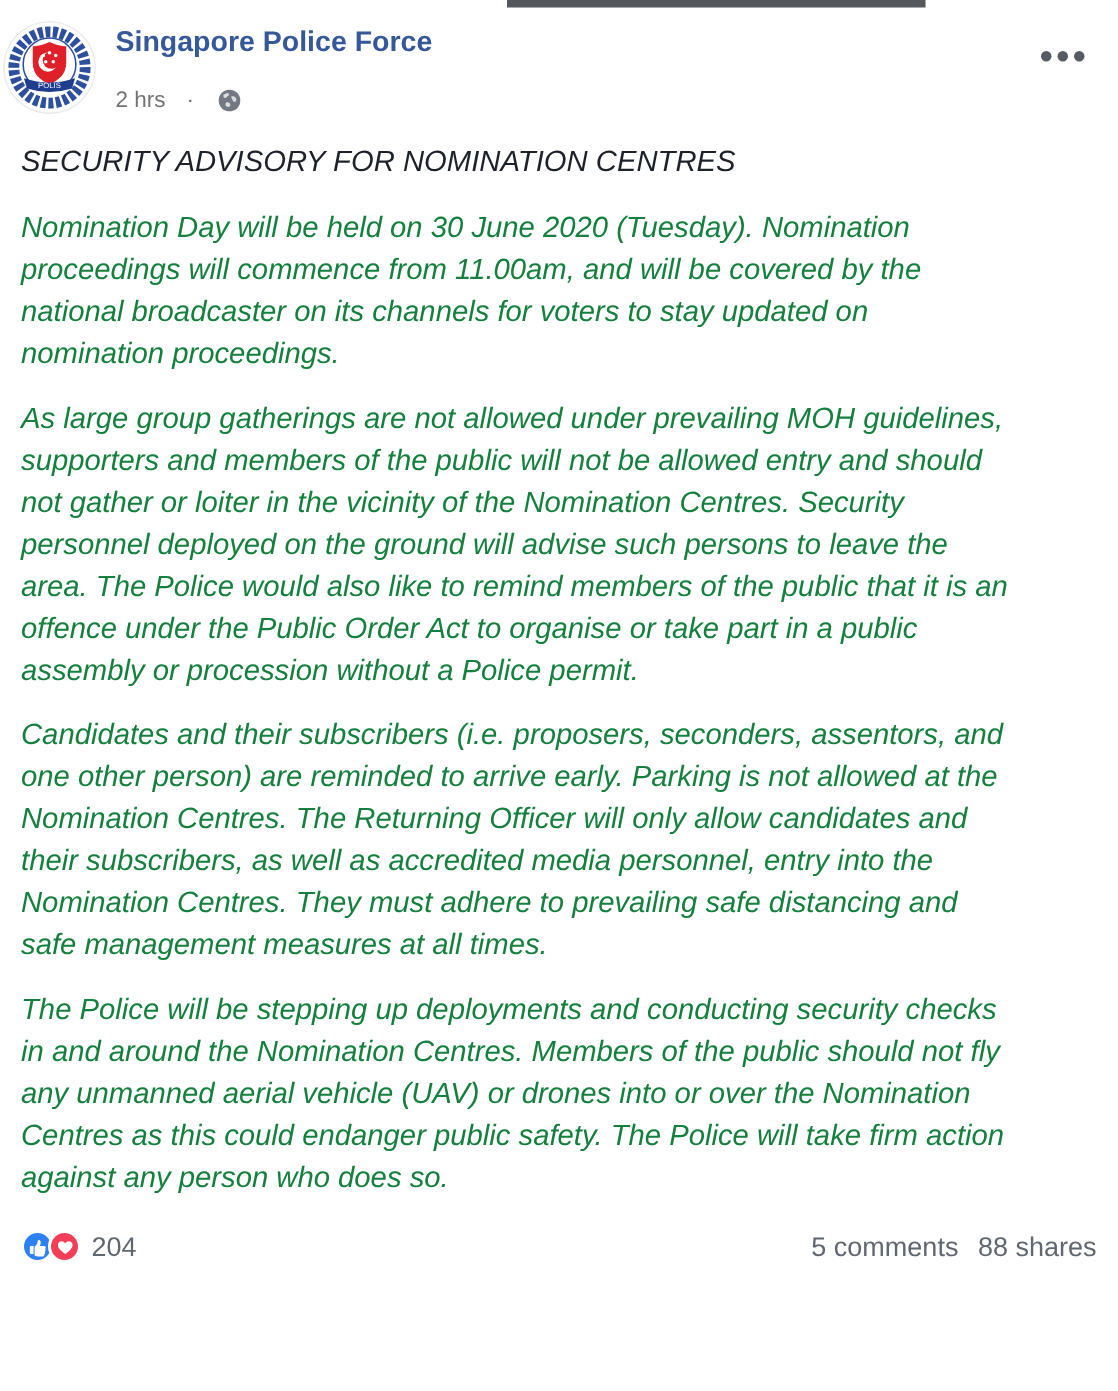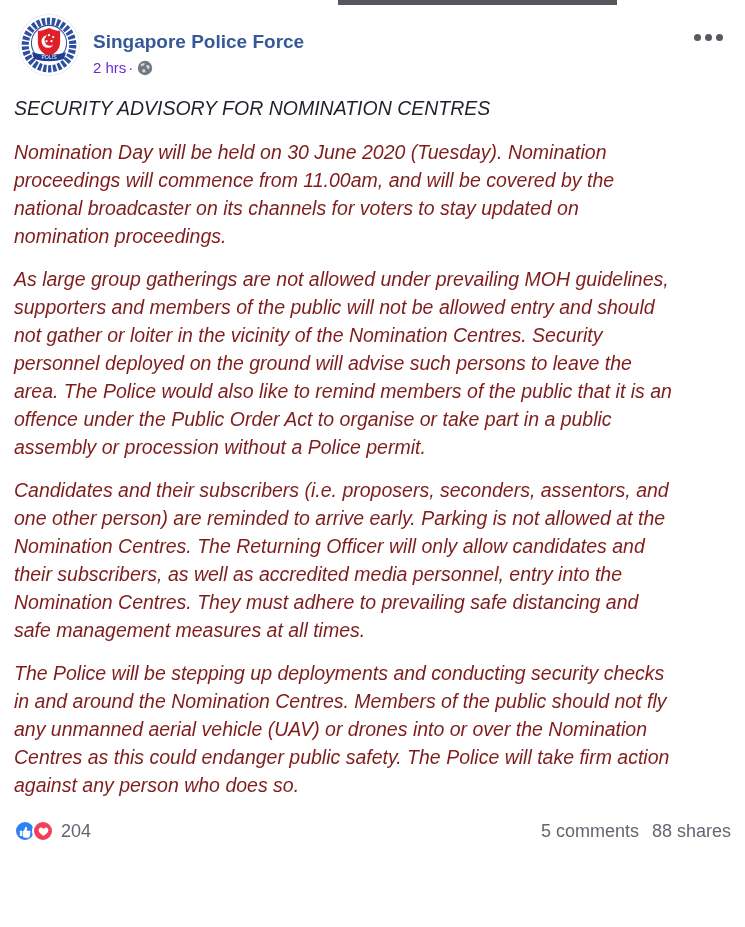--- a/index.html
+++ b/index.html
@@ -16,47 +16,47 @@
     position: absolute;
     left: 338px; top: 0;
     width: 279px; height: 5px;
     background: #54575c;
   }
   .post { padding: 12px 0 0 0; }
 
   
   .header {
     display: flex;
-    align-items: flex-end;
-    padding: 2px 14px 0 18px;
+    align-items: flex-start;
+    padding: 2px 14px 0 2px;
     position: relative;
   }
   .avatar {
     width: 62px; height: 62px;
     border-radius: 50%;
     flex: 0 0 62px;
     cursor: pointer;
     display: block;
   }
   .header-text { margin-left: 13px; padding-top: 4px; }
   .page-name {
     font-size: 19px;
     font-weight: bold;
     color: #365899;
     text-decoration: none;
     display: inline-block;
     cursor: pointer;
   }
   .meta-line {
-    margin-top: 6px;
+    margin-top: 18px;
     display: flex;
     align-items: center;
-    gap: 2px;
+    gap: 14px;
     font-size: 15px;
-    color: #6d28d9;
+    color: #737373;
   }
   .globe-icon { display: inline-block; margin-left: 2px; }
   .more-options {
     position: absolute;
     right: 20px; top: 16px;
     display: flex;
     gap: 4px;
     padding: 6px 2px;
     cursor: pointer;
     border: none;
@@ -74,21 +74,21 @@
     font-size: 19.5px;
     font-weight: normal;
     line-height: 28px;
     margin-bottom: 16px;
   }
   .content p {
     font-size: 19.5px;
     line-height: 28px;
     margin-bottom: 15px;
     white-space: pre-line;
-    color: #7f1d1d;
+    color: #15803d;
   }
 
   
   .footer {
     display: flex;
     align-items: center;
     padding: 6px 14px 0 14px;
     margin-top: 6px;
   }
   .reaction-icons { display: flex; align-items: center; cursor: pointer; }

